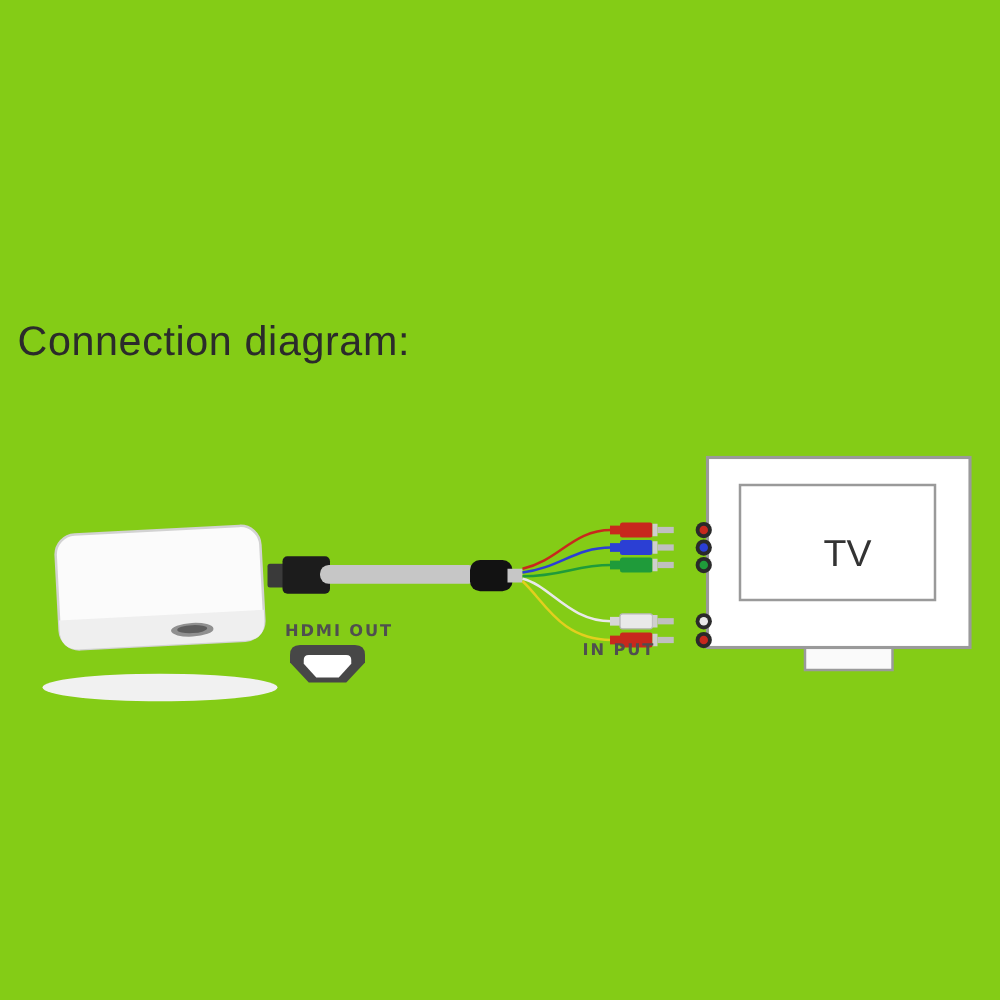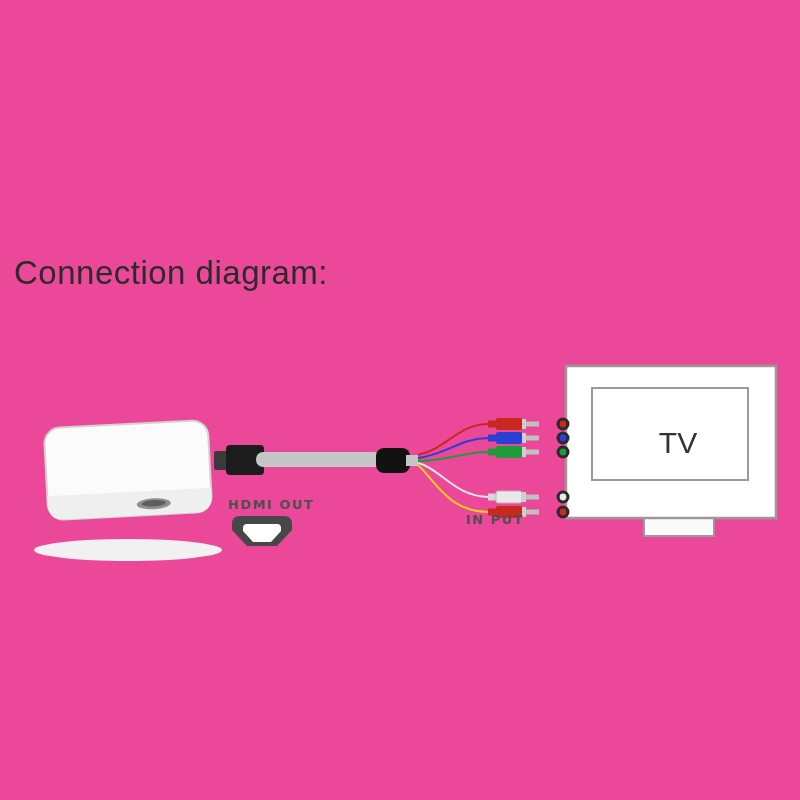--- a/index.html
+++ b/index.html
@@ -8,21 +8,21 @@
     width: 800px;
     height: 800px;
     background: #ffffff;
     font-family: "Liberation Sans", sans-serif;
     overflow: hidden;
   }
   .stage {
     position: relative;
     width: 800px;
     height: 800px;
-    background: #ec4899;
+    background: #84cc16;
   }
   svg { display: block; }
   .title-text {
     font-family: "Liberation Sans", sans-serif;
     font-size: 33px;
     fill: #2b2b2b;
     letter-spacing: 0.5px;
   }
   .port-label {
     font-family: "DejaVu Sans", sans-serif;

